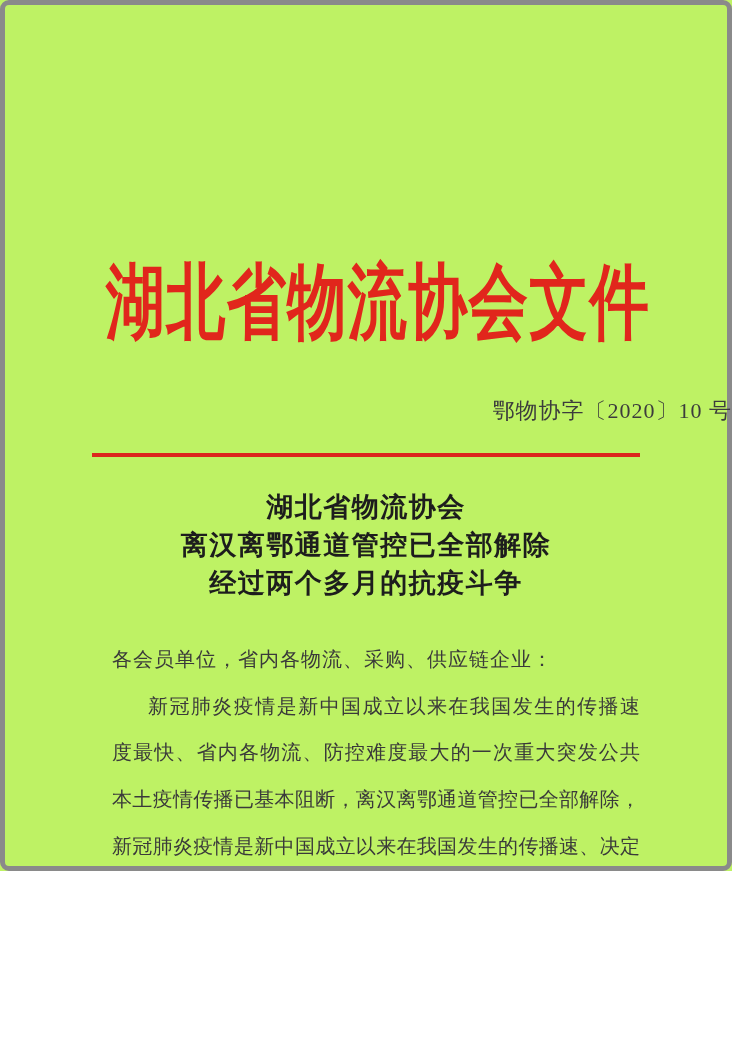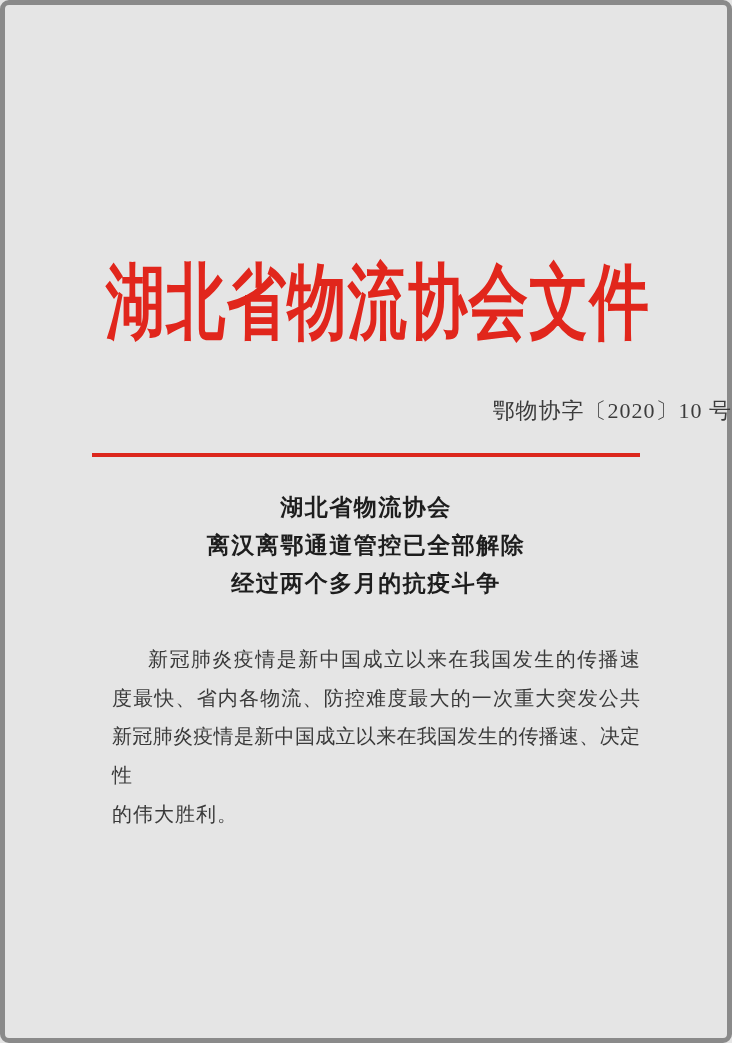--- a/index.html
+++ b/index.html
@@ -3,22 +3,22 @@
 <meta charset="utf-8">
 <style>
   html, body {
     margin: 0;
     padding: 0;
     background: #ffffff;
   }
   .page {
     position: relative;
     width: 732px;
-    height: 1043px;
-    background: #e5e5e5;
+    height: 871px;
+    background: #bef264;
     overflow: hidden;
     font-family: "Liberation Serif", "DejaVu Serif", serif;
   }
   .frame {
     position: absolute;
     inset: 0;
     border: 5px solid #8a8a8a;
     border-radius: 9px;
     pointer-events: none;
   }
@@ -61,41 +61,42 @@
     background: #dc271d;
   }
   .notice-title {
     position: absolute;
     top: 488px;
     left: 0;
     width: 100%;
     text-align: center;
     font-family: "Liberation Sans", "DejaVu Sans", sans-serif;
     font-weight: bold;
-    font-size: 23px;
+    font-size: 27px;
     line-height: 38px;
     letter-spacing: 1.5px;
     color: #1d1d1d;
   }
   .body-block {
     position: absolute;
     top: 640px;
     left: 112px;
     width: 528px;
     font-size: 20px;
     line-height: 38.7px;
     color: #3a3a3a;
   }
   .salutation {
     text-align: left;
     letter-spacing: 1px;
   }
   .para-line {
     text-align: justify;
     text-align-last: justify;
+    margin-top: 8px;
   }
   .para-line.indent {
     padding-left: 36px;
   }
   .para-line.last {
     text-align: right;
     text-align-last: left;
     letter-spacing: 1px;
   }
 </style>
@@ -113,18 +114,20 @@
 
   <div class="red-rule"></div>
 
   <div class="notice-title">
     <div>湖北省物流协会</div>
     <div>离汉离鄂通道管控已全部解除</div>
     <div>经过两个多月的抗疫斗争</div>
   </div>
 
   <div class="body-block">
+    <div class="salutation">各会员单位，省内各物流、采购、供应链企业：</div>
     <div class="para-line indent">新冠肺炎疫情是新中国成立以来在我国发生的传播速</div>
     <div class="para-line">度最快、省内各物流、防控难度最大的一次重大突发公共</div>
+    <div class="para-line">本土疫情传播已基本阻断，离汉离鄂通道管控已全部解除，</div>
     <div class="para-line">新冠肺炎疫情是新中国成立以来在我国发生的传播速、决定性</div>
     <div class="para-line last">的伟大胜利。</div>
   </div>
 </div>
 
 </body></html>

